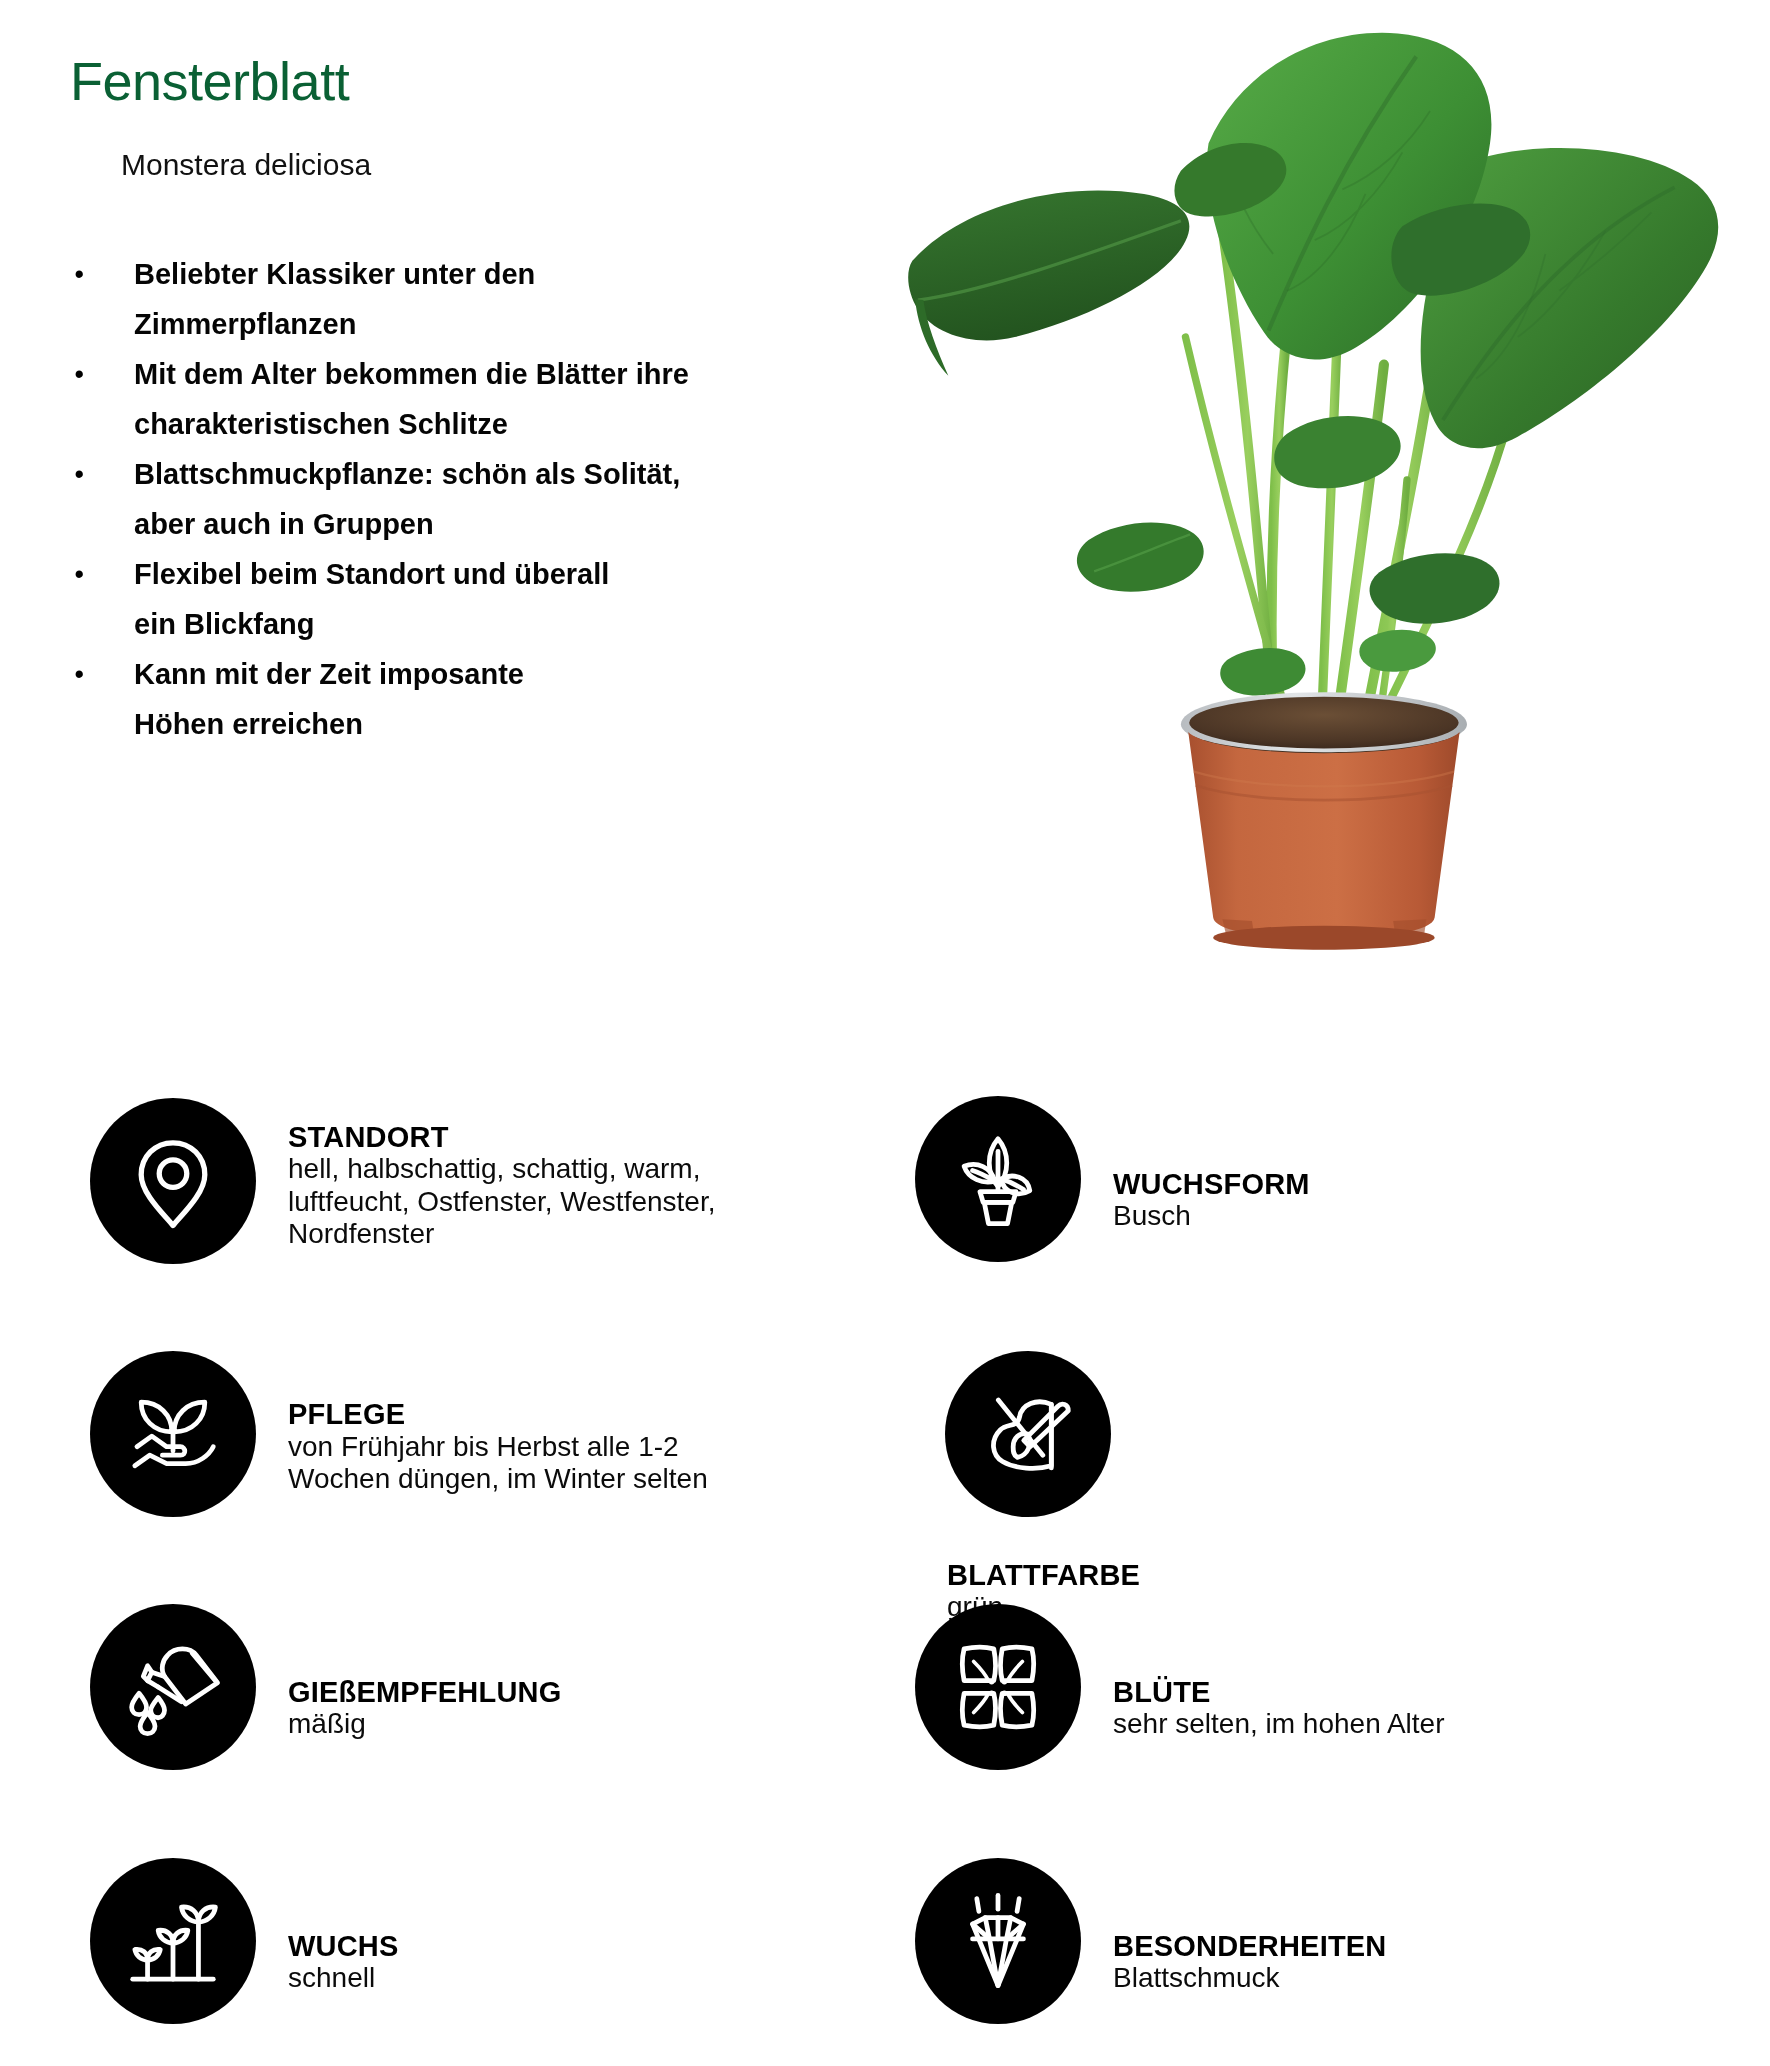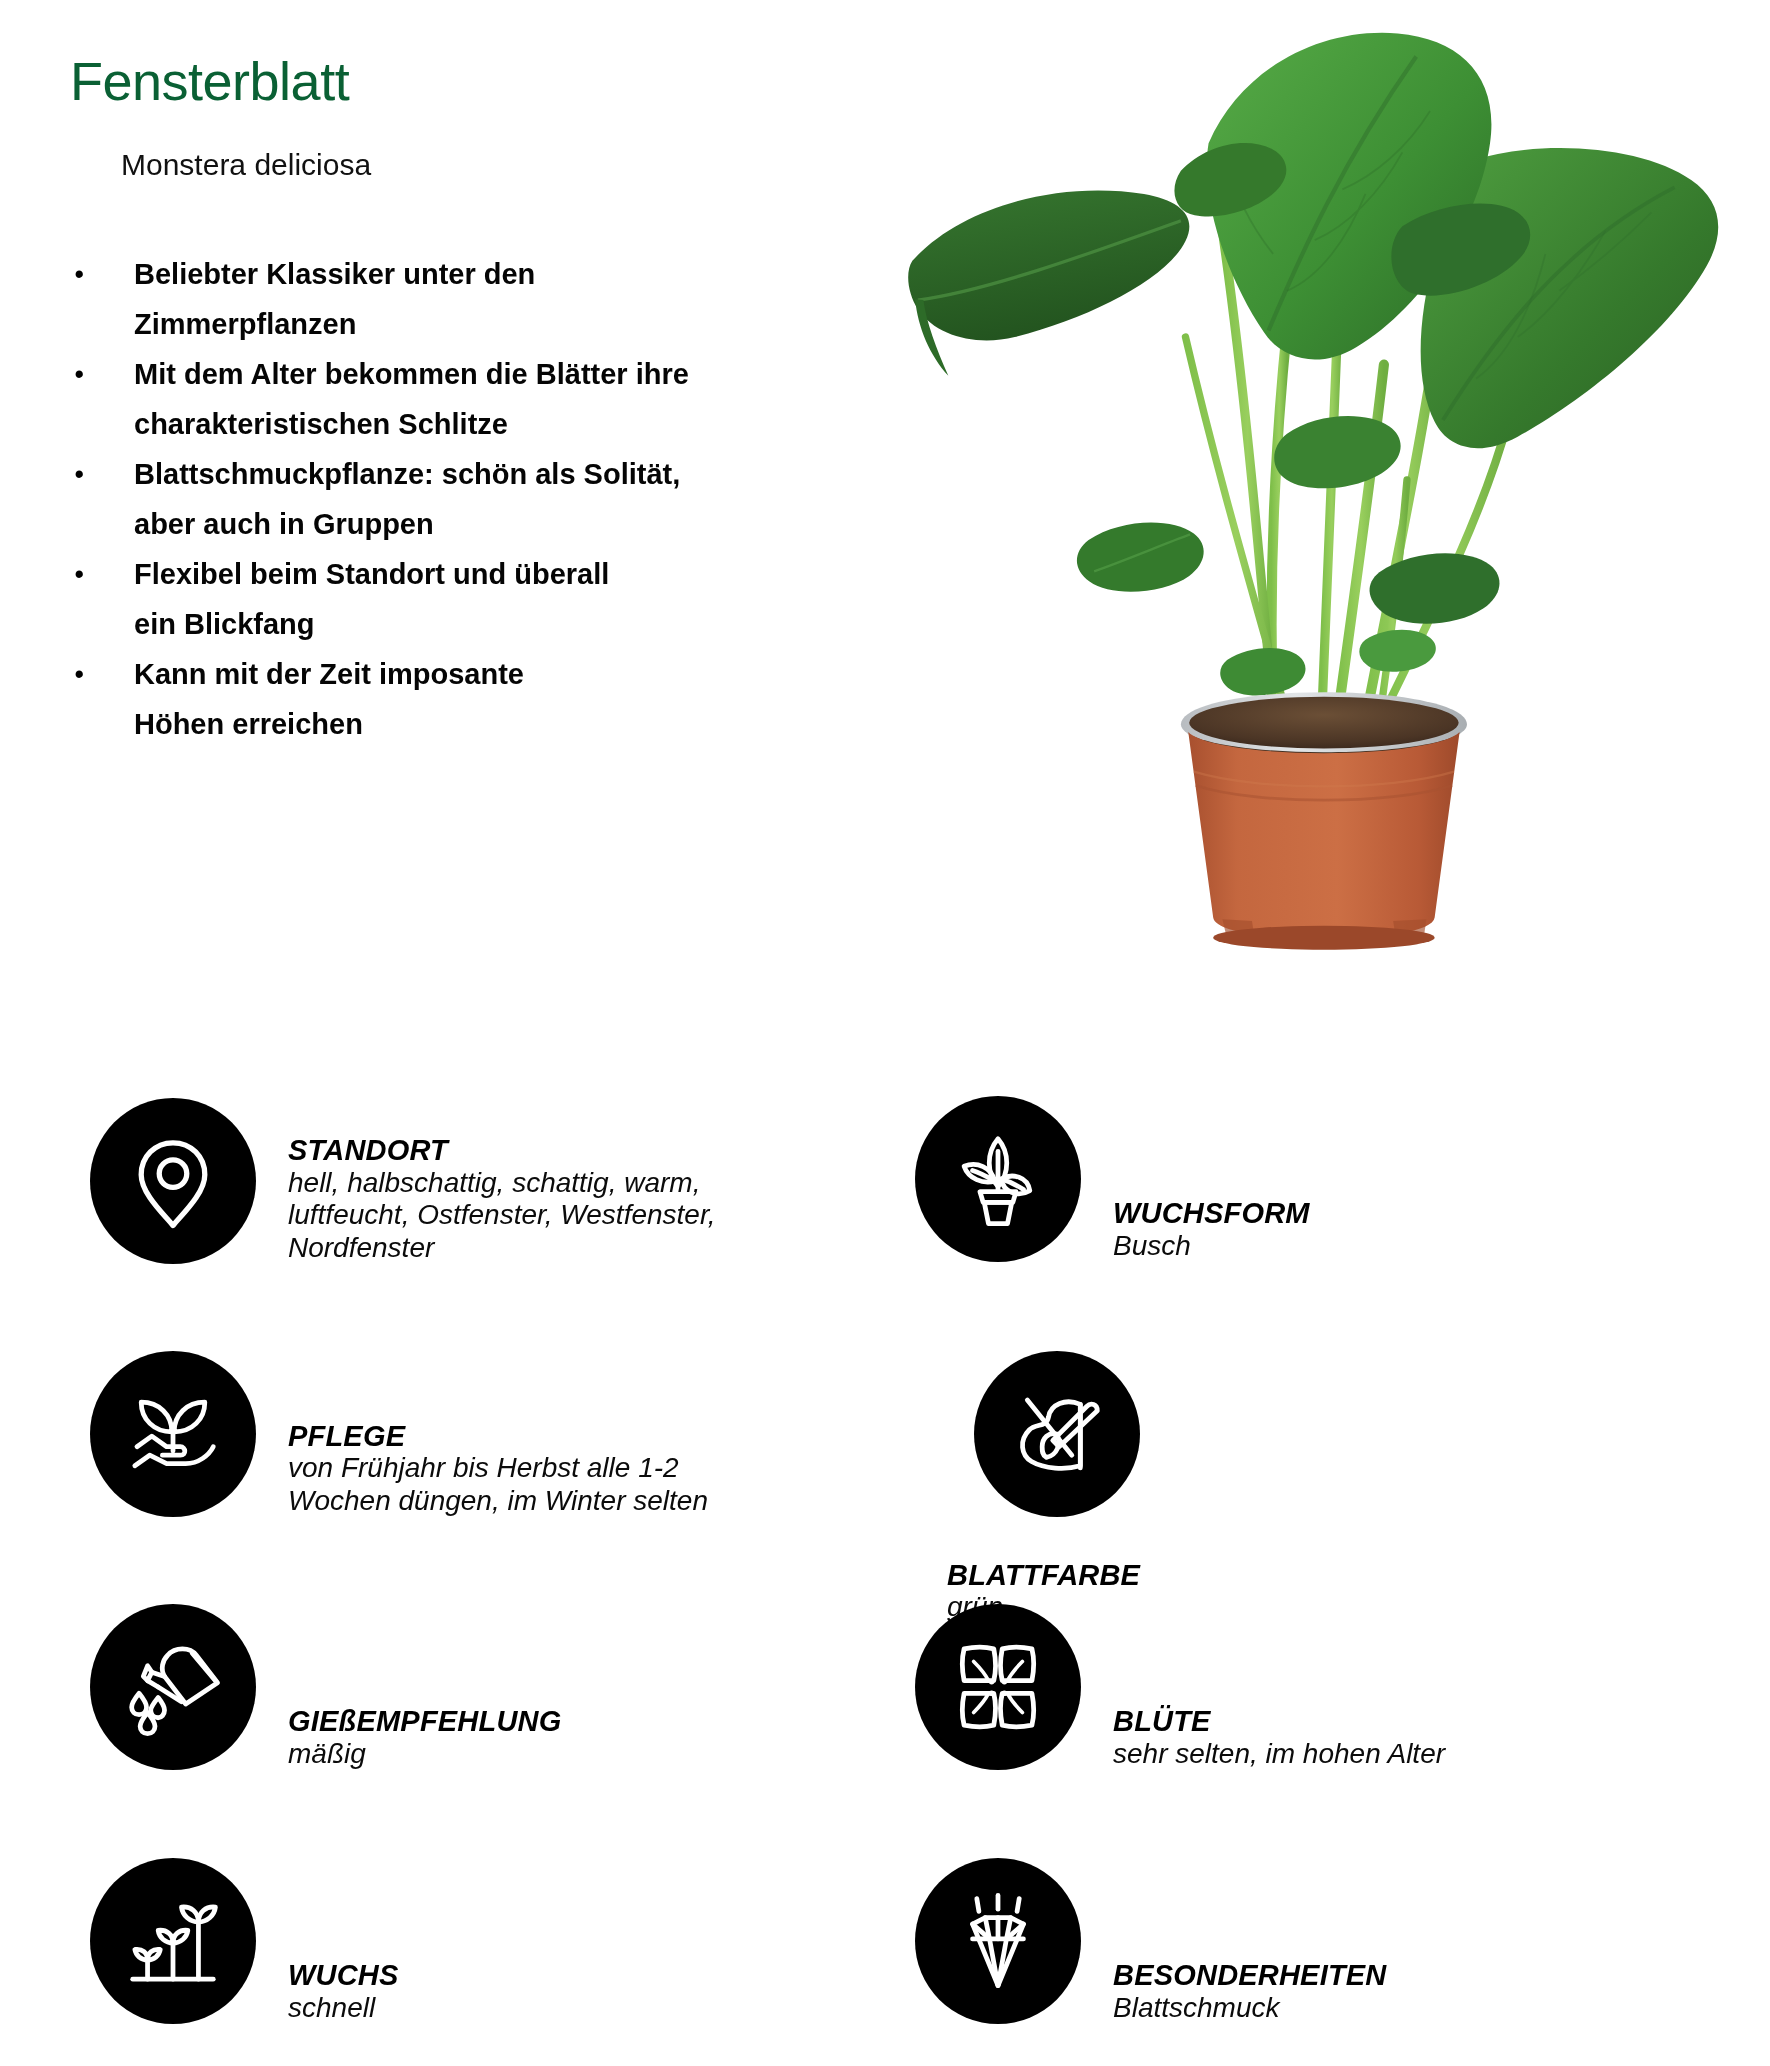--- a/index.html
+++ b/index.html
@@ -90,22 +90,21 @@
   #attributes {
     position: absolute;
     left: 0;
     top: 1075px;
     width: 1771px;
     height: 992px;
   }
   .attr-item {
     position: absolute;
     display: flex;
-    align-items: flex-end;
-    font-style: italic;
+    align-items: center;
   }
   .attr-badge {
     width: 166px;
     height: 166px;
     min-width: 166px;
     border-radius: 50%;
     background: #000000;
     position: relative;
     display: flex;
     align-items: center;

